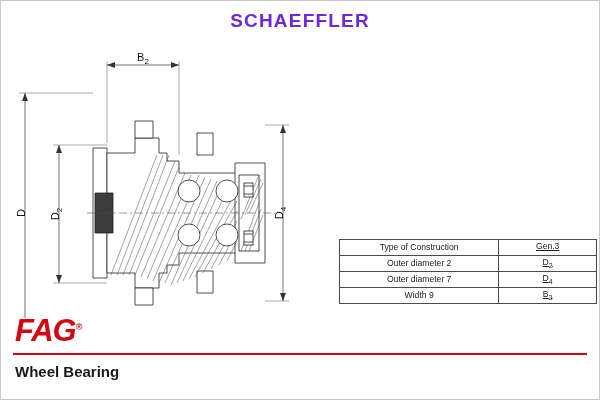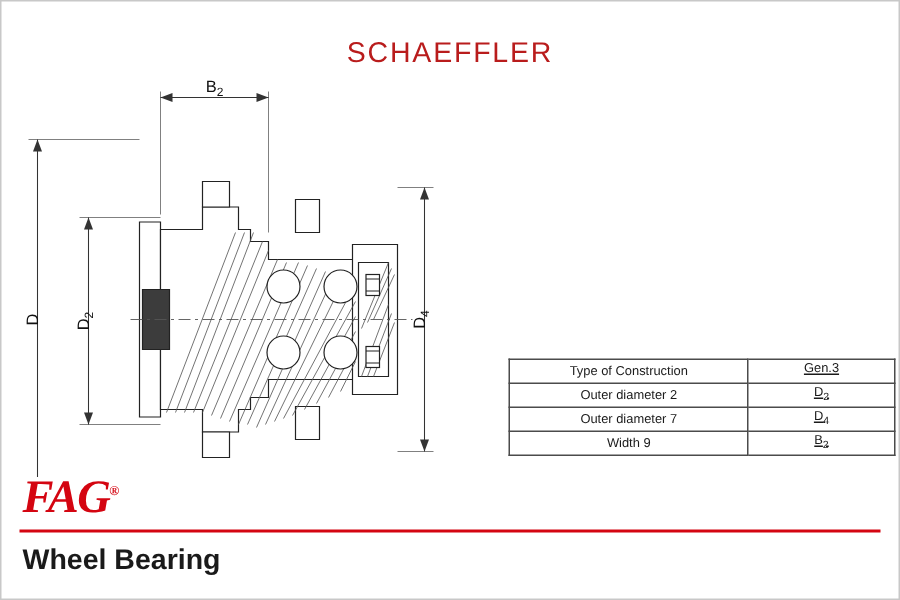--- a/index.html
+++ b/index.html
@@ -18,28 +18,28 @@
     width: 600px;
     height: 400px;
     box-sizing: border-box;
     border: 1px solid #c8c8c8;
     background: #ffffff;
   }
 
   
   .brand {
     position: absolute;
-    top: 24px;
+    top: 9px;
     left: 0;
     width: 100%;
     text-align: center;
     font-size: 19px;
-    font-weight: normal;
+    font-weight: bold;
     letter-spacing: 1.2px;
-    color: #b91c1c;
+    color: #6d28d9;
     font-family: "Liberation Sans", sans-serif;
   }
 
   
   .drawing {
     position: absolute;
     top: 42px;
     left: 6px;
   }
 
@@ -74,21 +74,21 @@
   
   .fag-logo {
     position: absolute;
     left: 14px;
     top: 312px;
     font-size: 31px;
     font-weight: bold;
     font-style: italic;
     color: #d40511;
     letter-spacing: -1px;
-    font-family: Liberation Serif, serif;
+    font-family: Liberation Sans, sans-serif;
   }
   .fag-logo .tm {
     font-size: 9px;
     font-style: normal;
     vertical-align: super;
     letter-spacing: 0;
   }
 
   
   .rule {
@@ -96,21 +96,21 @@
     left: 12px;
     right: 12px;
     top: 352px;
     height: 2px;
     background: #d40511;
   }
   .footer-title {
     position: absolute;
     left: 14px;
     top: 362px;
-    font-size: 19px;
+    font-size: 15px;
     font-weight: bold;
     color: #1a1a1a;
   }
 </style>
 </head>
 <body>
 
 <div class="page">
 
   <div class="brand">SCHAEFFLER</div>

